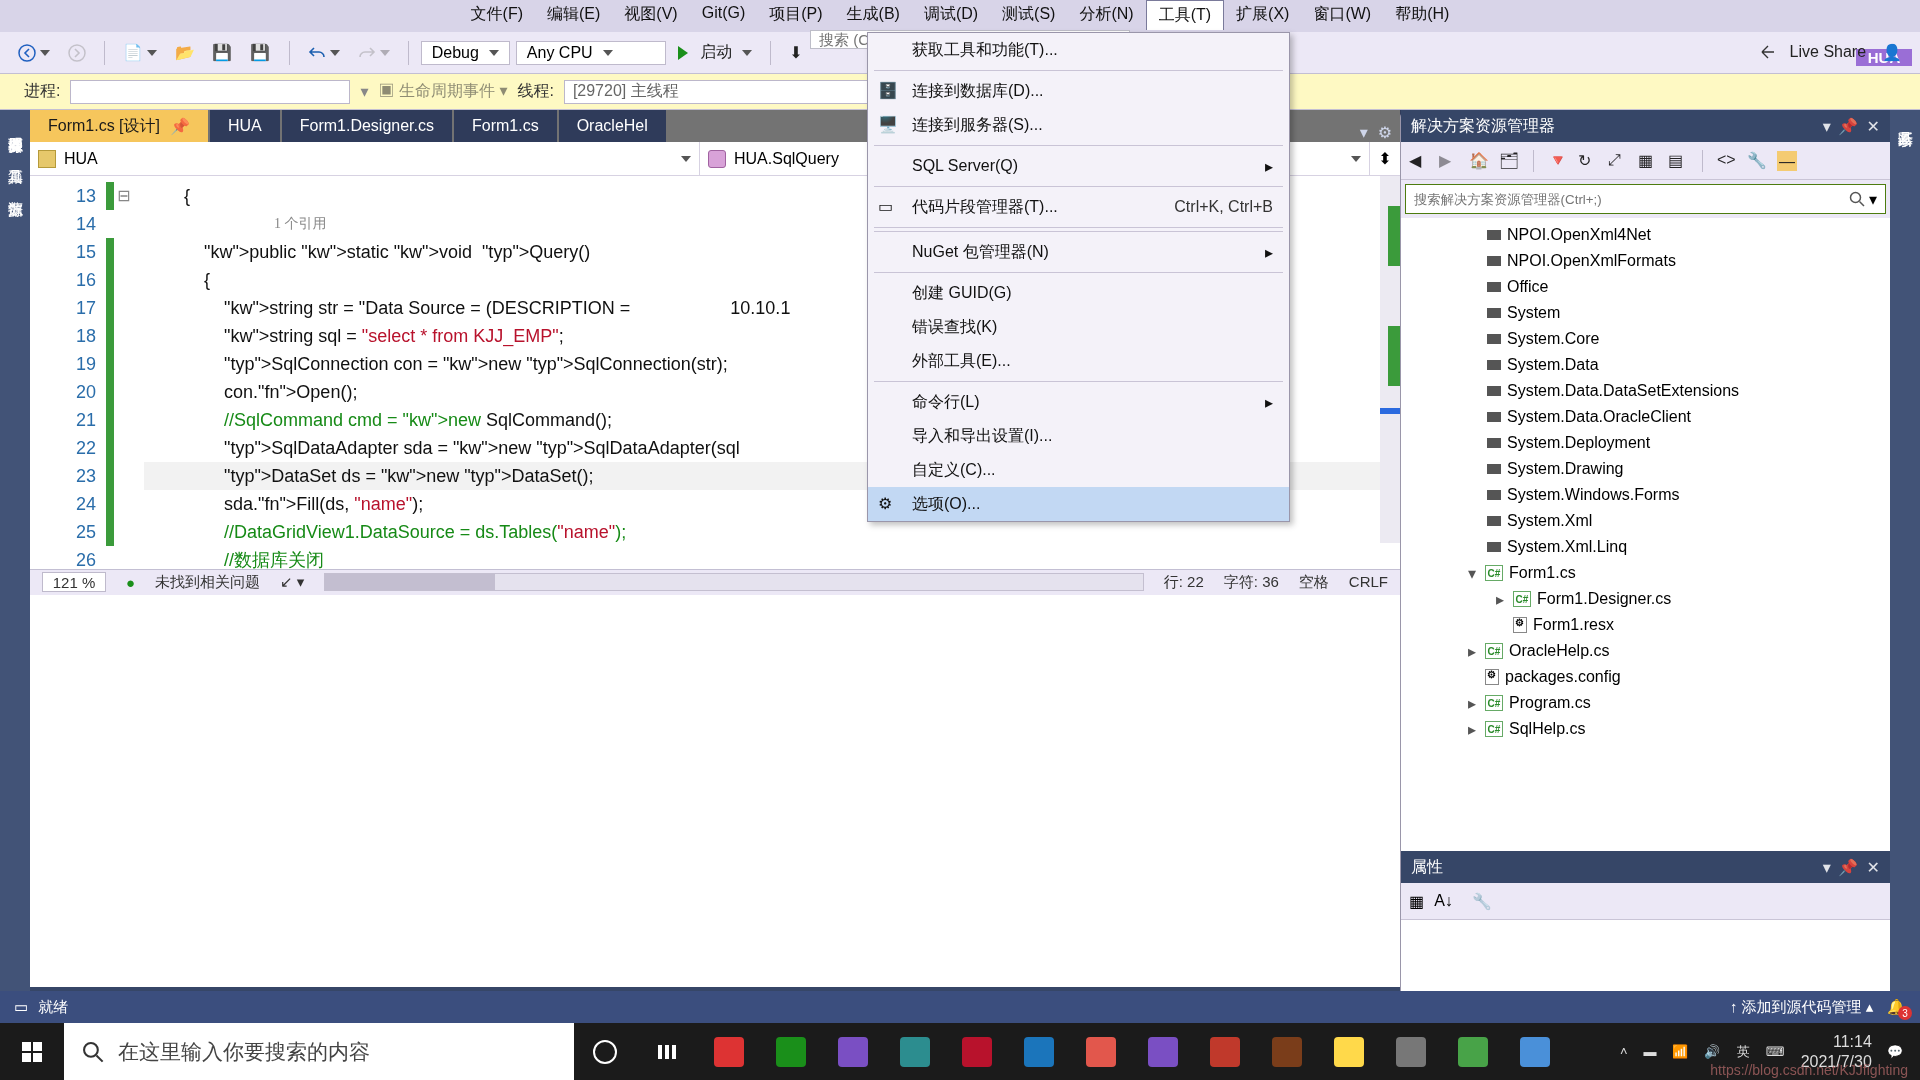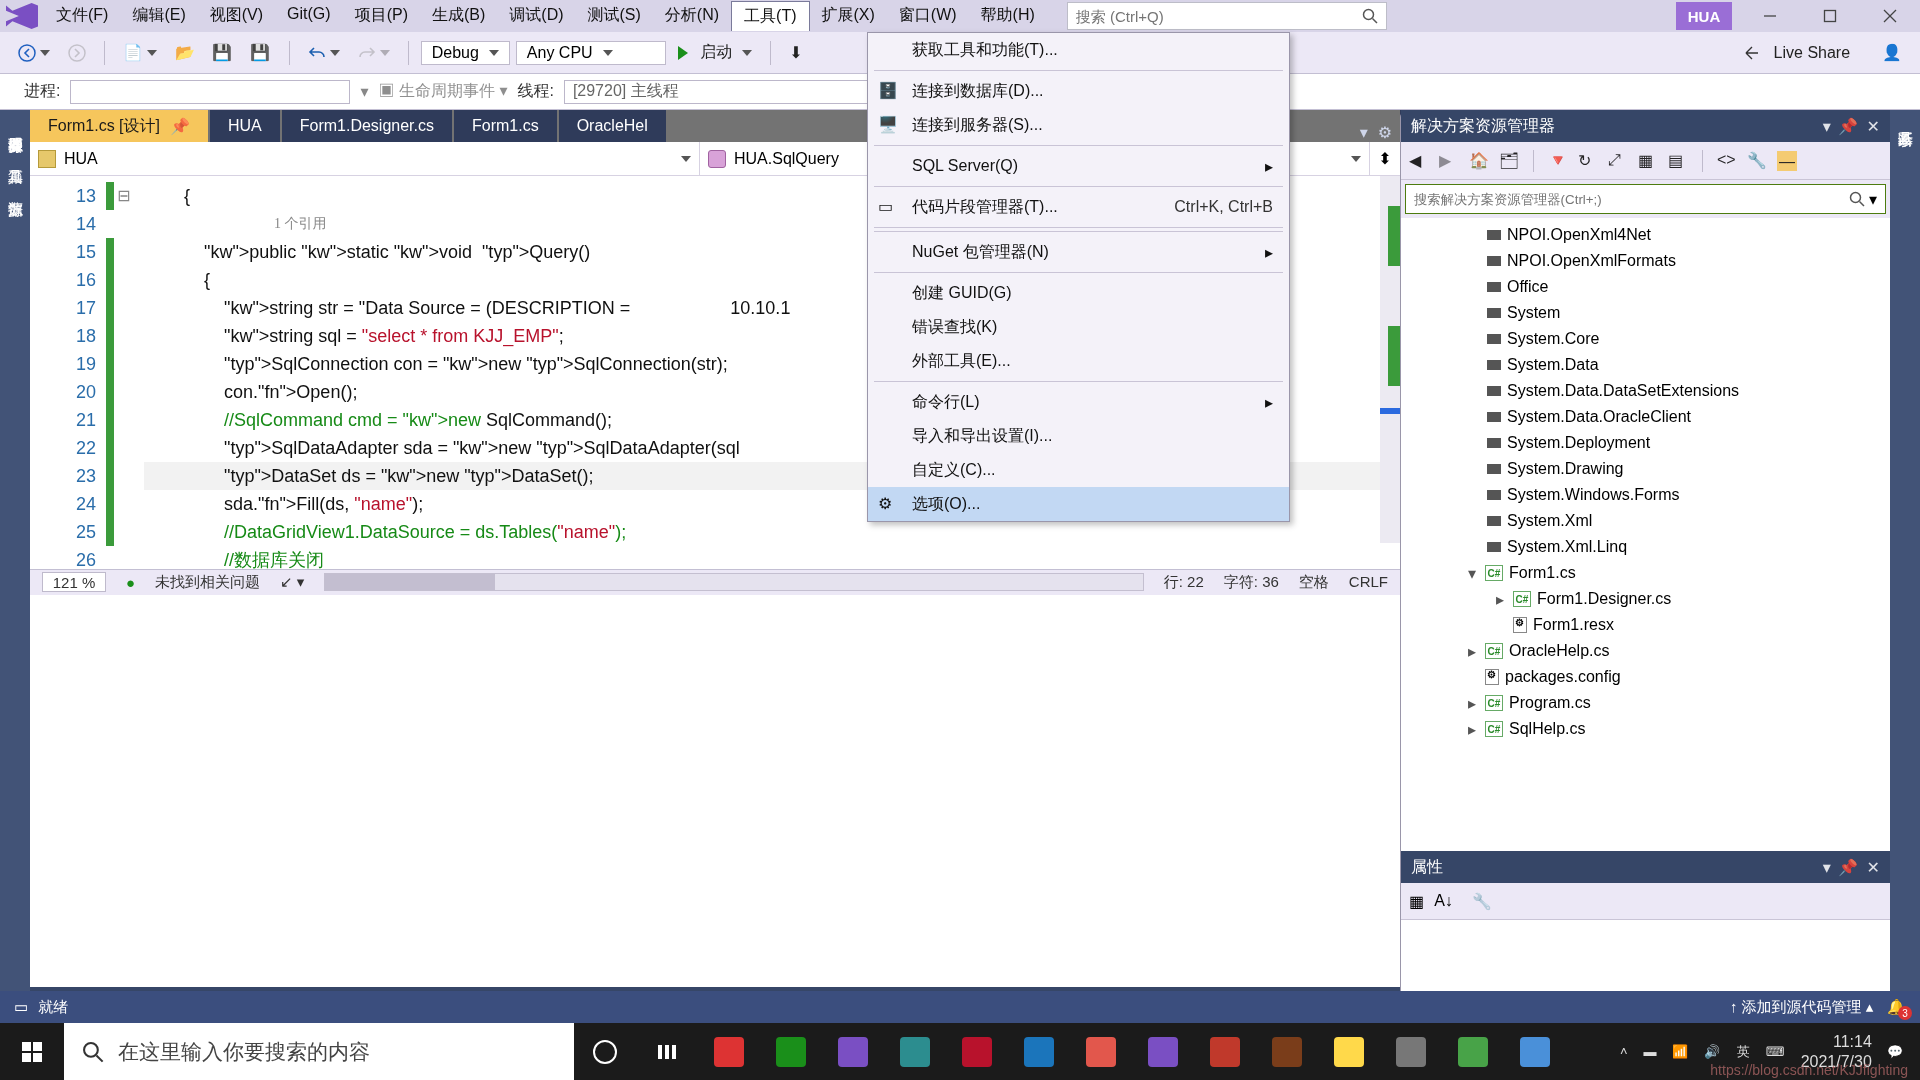--- a/index.html
+++ b/index.html
@@ -1,41 +1,41 @@
 <!DOCTYPE html>
 <html><head>
 <meta charset="utf-8">
 <style>
 * { margin:0; padding:0; box-sizing:border-box; font-family:"Microsoft YaHei","Segoe UI",sans-serif; }
 body { width:1920px; height:1080px; overflow:hidden; background:#2f3b5a; font-size:16px; }
 
 
-.titlebar { height:32px; background:#d8d4e8; display:flex; align-items:center; }
+.titlebar { height:32px; background:#d8d4e8; display:flex; align-items:center;flex-direction:column; }
 .vs-logo { width:32px; height:26px; margin:0 6px; background:#7a4fc3; clip-path:polygon(80% 0,100% 10%,100% 90%,80% 100%,20% 70%,0 90%,0 70%,40% 50%,0 30%,0 10%,20% 30%); }
 .menu { display:flex; }
 .menu-item { padding:4px 12px; font-size:16px; color:#111; cursor:default; }
 .menu-item.active { background:#fff; border:1px solid #7a7a9a; border-bottom:none; }
 .search-box { margin-left:20px; width:320px; height:28px; background:#fff; border:1px solid #bdbdc8; display:flex; align-items:center; padding:0 8px; }
 .search-box input { flex:1; border:none; outline:none; font-size:15px; color:#666; background:transparent; }
 .search-box .glass { width:16px;height:16px; }
 .badge { margin-left:auto; margin-right:8px; width:56px; height:28px; background:#9a6ed6; color:#fff; display:flex; align-items:center; justify-content:center; font-size:15px; font-weight:bold; }
 .winbtn { width:60px; height:32px; display:flex; align-items:center; justify-content:center; color:#444; }
 .winbtn svg { width:14px;height:14px; }
 
 
 .toolbar { height:42px; background:#ece8f6; border-bottom:1px solid #c3bfd3; display:flex; align-items:center; padding:0 12px; gap:6px; }
 .tb-btn { display:flex; align-items:center; padding:2px 6px; gap:4px; color:#222; }
 .tb-sep { width:1px; height:24px; background:#bfbacc; margin:0 6px; }
 .sel { background:#fff; border:1px solid #bfbacc; padding:2px 10px; display:flex; align-items:center; gap:10px; }
 .carety { width:0;height:0;border-left:5px solid transparent;border-right:5px solid transparent;border-top:6px solid #555; }
 .green-tri { width:0;height:0;border-top:7px solid transparent;border-bottom:7px solid transparent;border-left:10px solid #1a8f1a; }
-.live { margin-left:auto; display:flex; align-items:center; gap:20px; }
-
-
-.toolbar2 { height:36px; background:#ffffff; border-bottom:1px solid #c3bfd3; display:flex; align-items:center; padding:0 24px 0 24px; gap:10px; font-size:16px; color:#333; }
+.live { margin-left:auto; display:flex; align-items:flex-start; gap:4px; }
+
+
+.toolbar2 { height:36px; background:#fef9c3; border-bottom:1px solid #c3bfd3; display:flex; align-items:center; padding:0 24px 0 24px; gap:10px; font-size:16px; color:#333; }
 .tool-arrow { color:#888; }
 .proc-sel{ width:280px;height:24px;background:#fff;border:1px solid #bcb7ca; }
 .thread-sel{ width:360px;height:24px;background:#fff;border:1px solid #bcb7ca; display:flex;align-items:center;padding:0 8px;color:#666; }
 
 
 .main { position:absolute; top:110px; left:0; right:0; bottom:57px; display:flex; }
 .side-tabs { width:30px; background:#425377; display:flex; flex-direction:column; align-items:center; padding-top:10px; gap:20px; }
 .side-tab { writing-mode:vertical-rl; color:#fff; font-size:15px; padding:6px 2px; }
 
 

